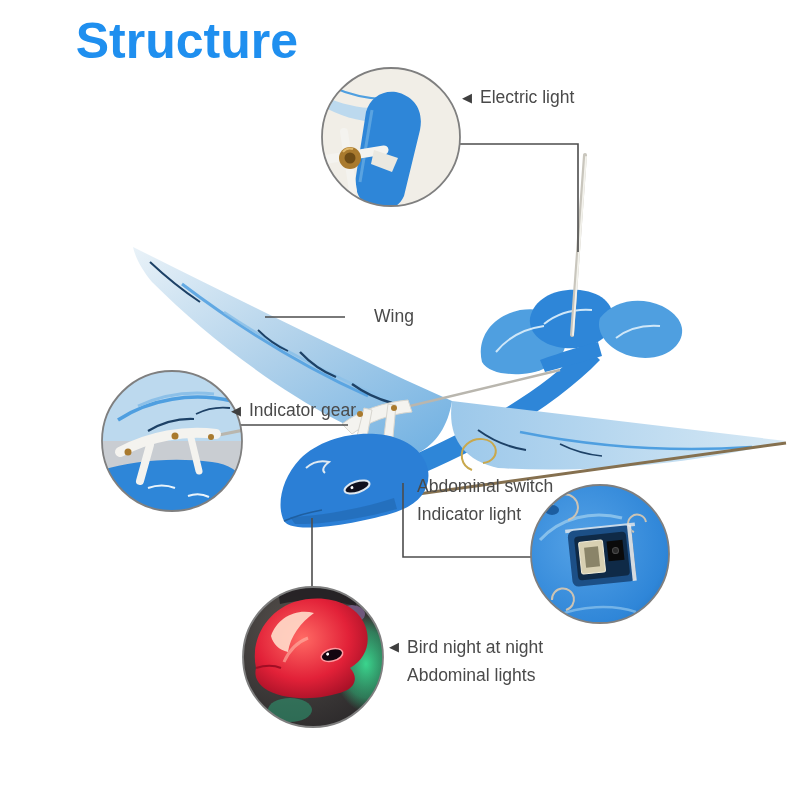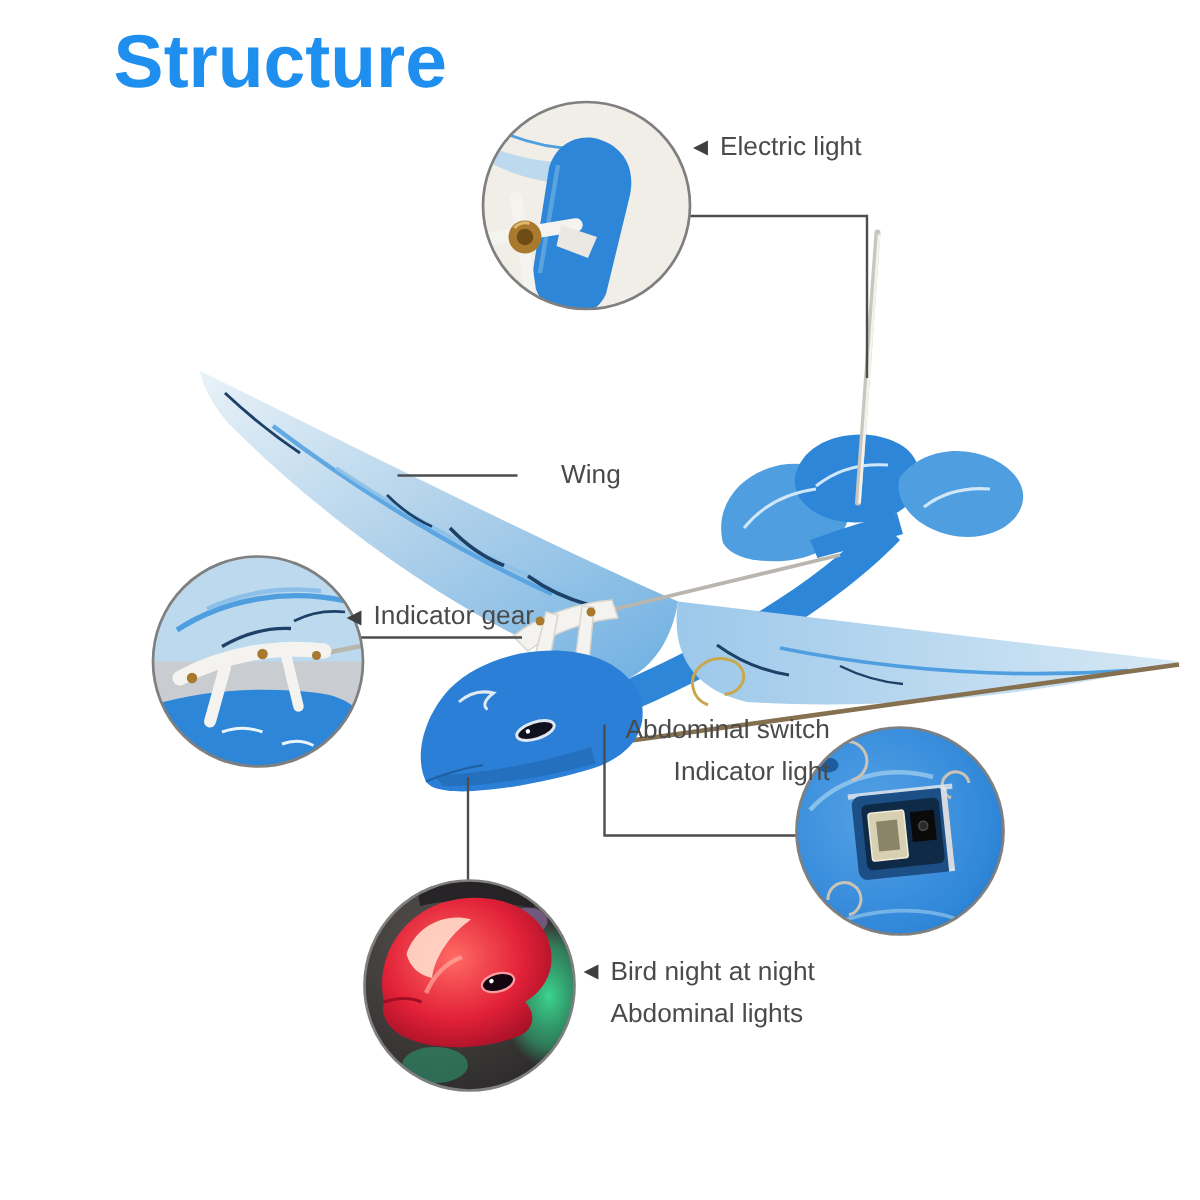--- a/index.html
+++ b/index.html
@@ -16,21 +16,21 @@
   .callout-label{
     position:absolute;display:flex;gap:8px;
     color:var(--label-text);font-size:17.5px;line-height:27px;
   }
   .callout-label .pointer{
     font-size:13px;line-height:27px;color:#3f3f3f;flex:0 0 auto;
   }
   .label-tail{left:462px;top:84px;}
   .label-wing{left:348px;top:303px;margin-left:26px;}
   .label-gear{left:231px;top:397px;}
-  .label-abdomen{left:417px;top:473px;line-height:27.5px;text-align:right;}
+  .label-abdomen{left:417px;top:473px;line-height:27.5px;}
   .label-head{left:389px;top:633px;line-height:28px;}
   .lines{display:flex;flex-direction:column;}
 </style>
 </head>
 <body>
 
 <div class="stage">
 
   <svg class="scene" viewBox="0 0 800 800">
     <defs>

